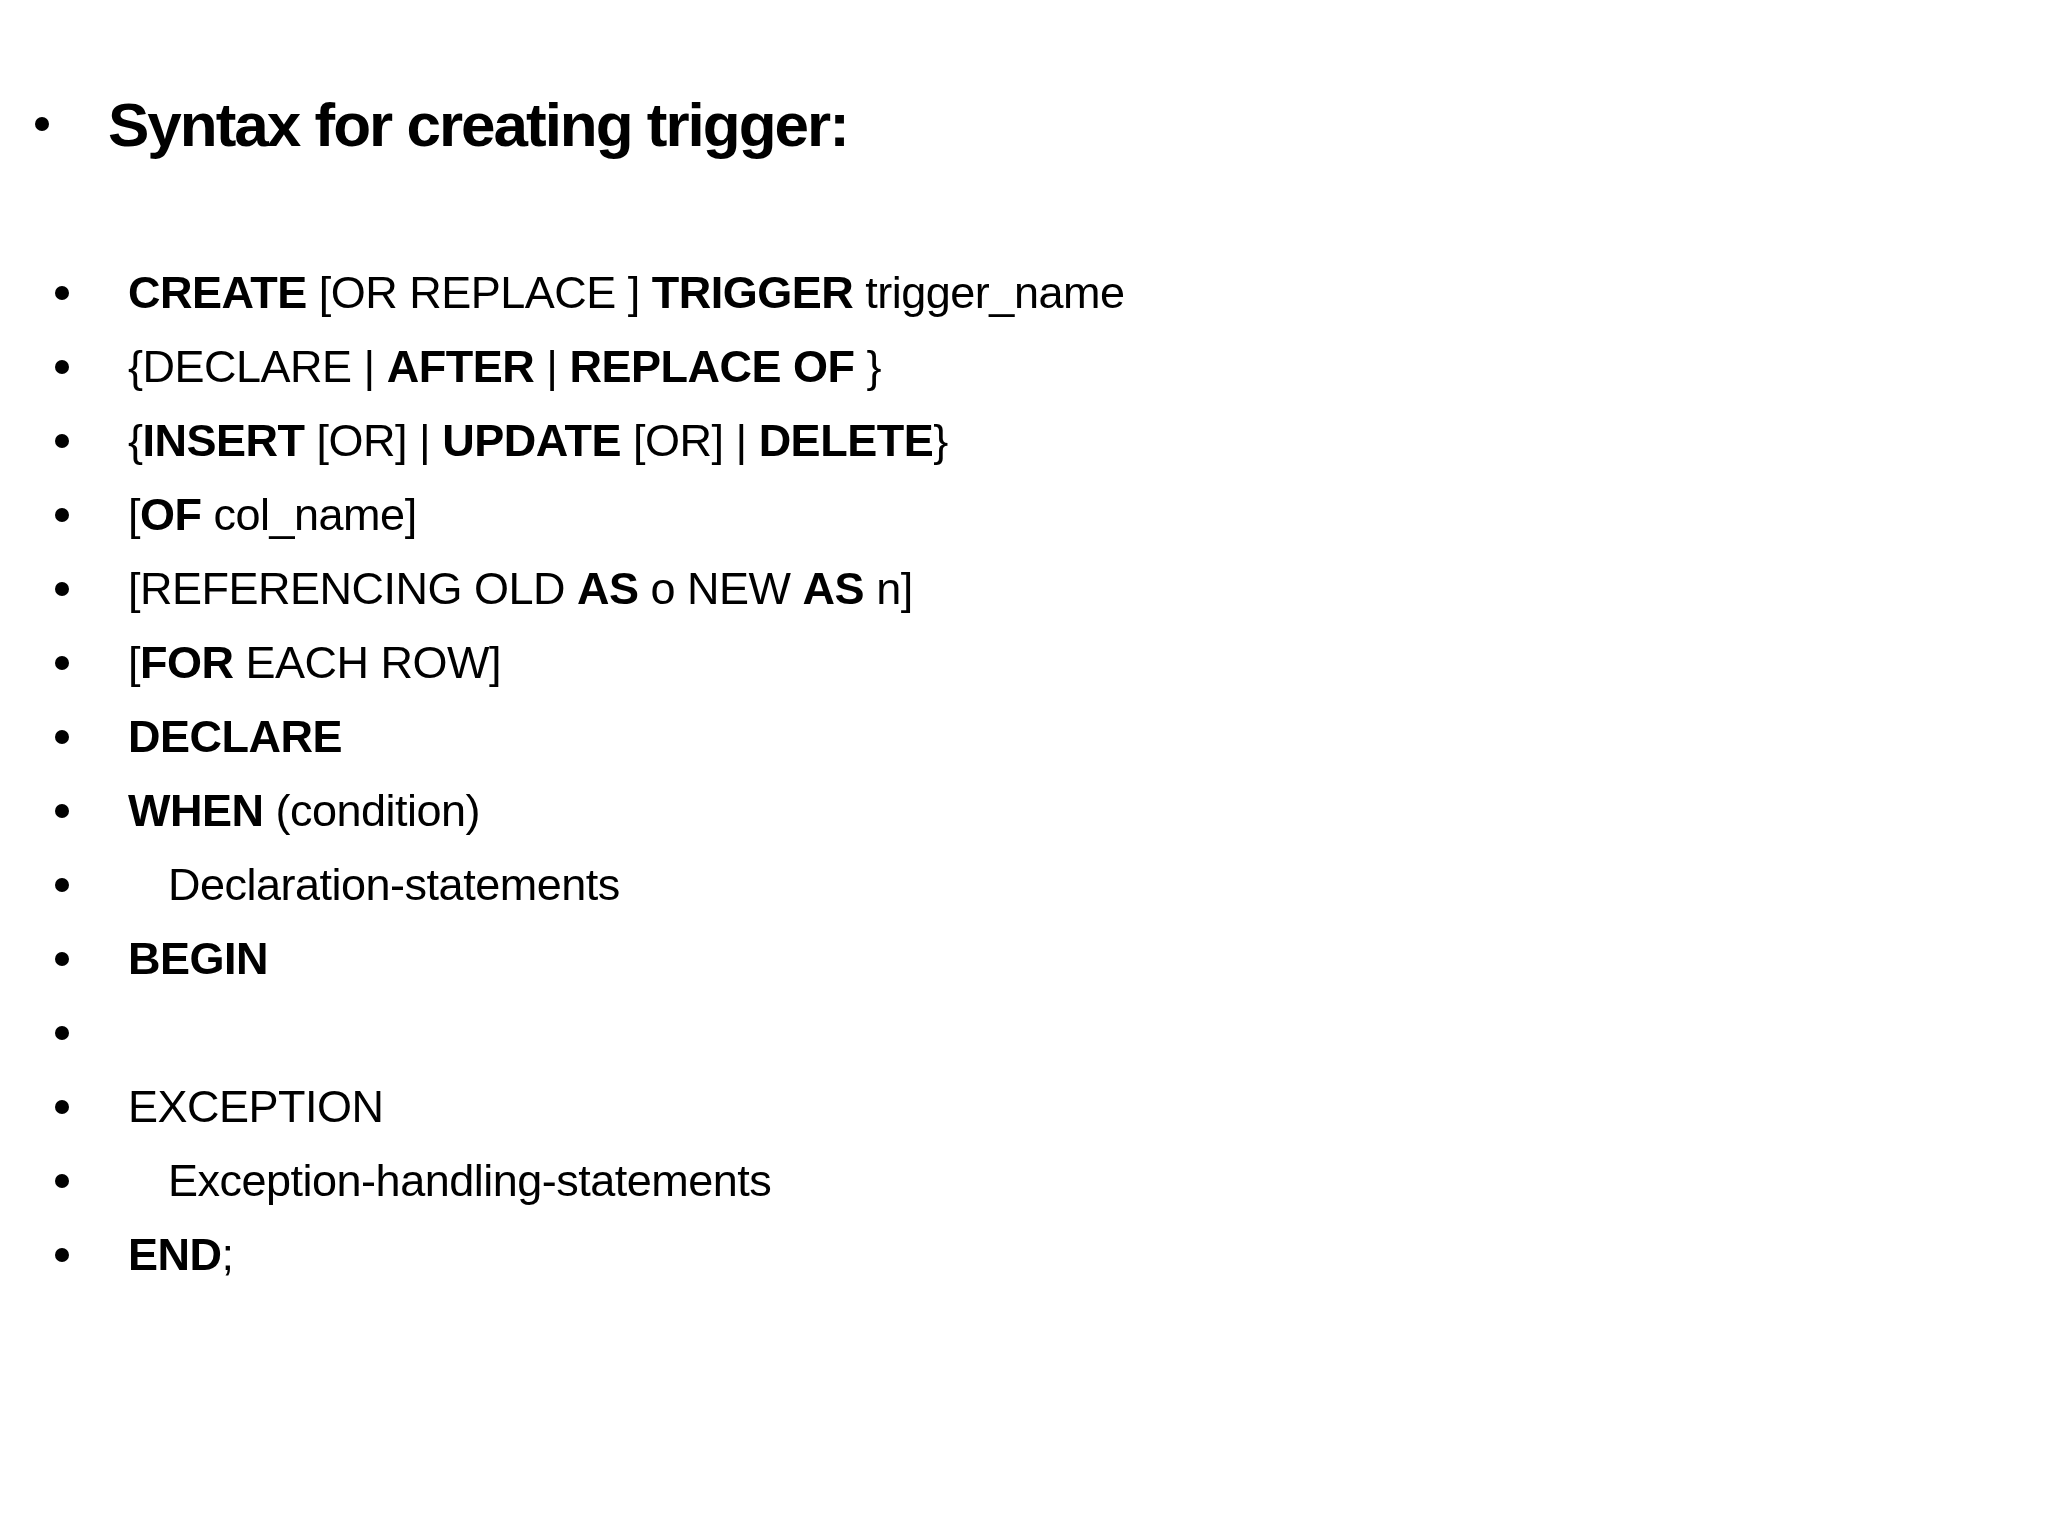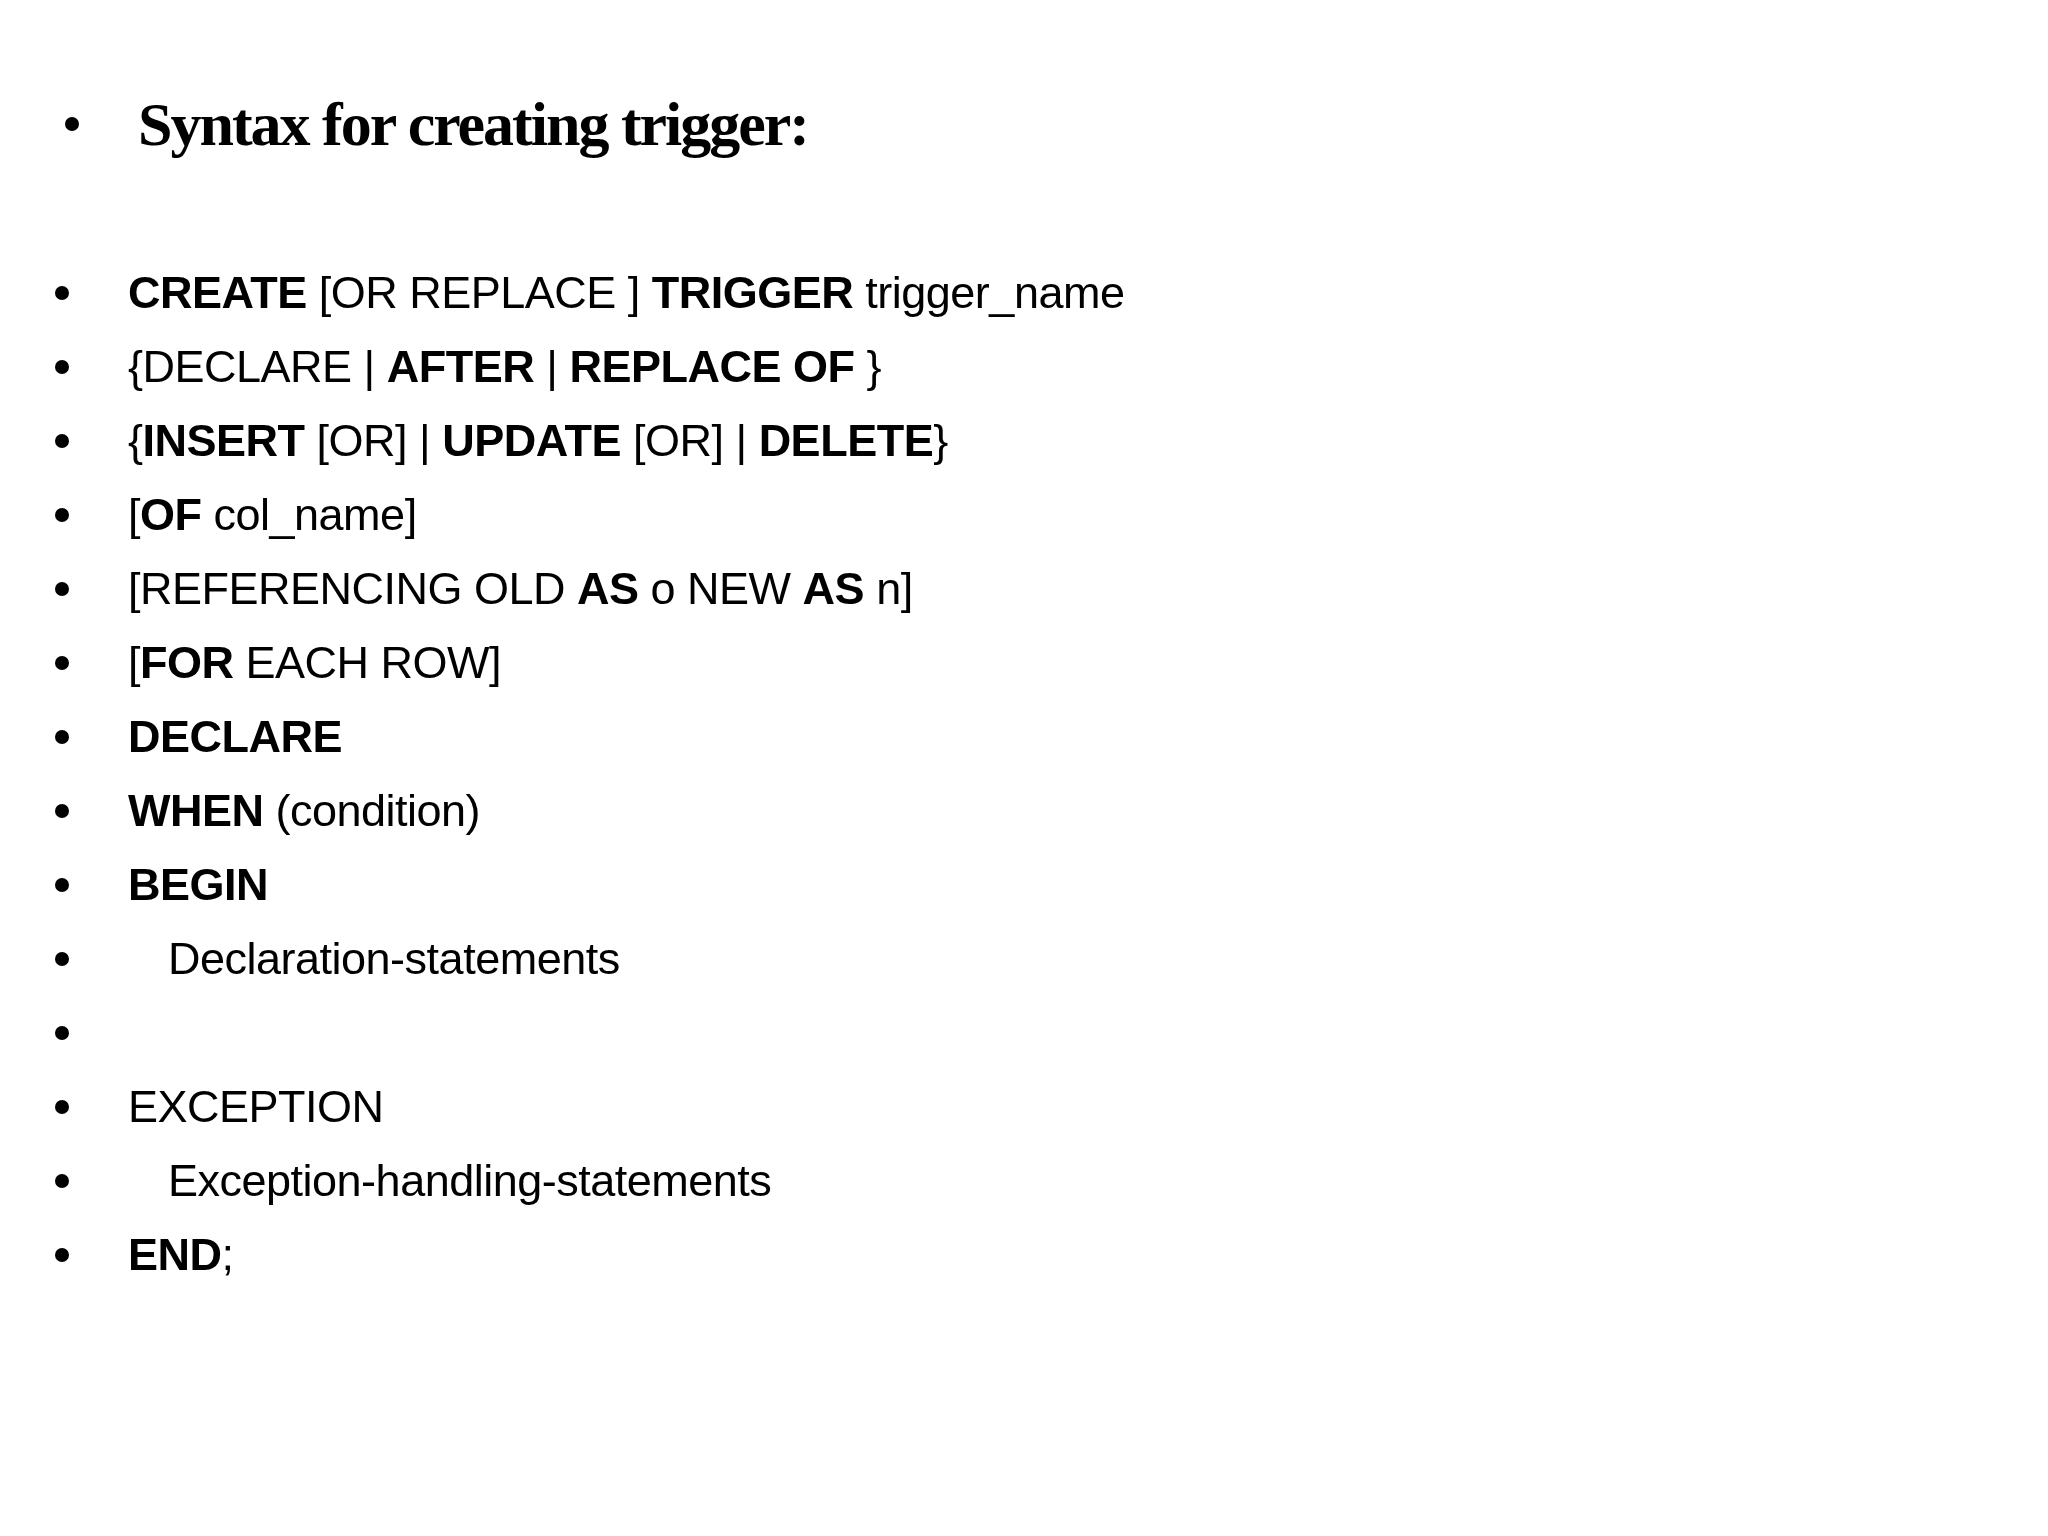--- a/index.html
+++ b/index.html
@@ -22,22 +22,21 @@
   }
   .row {
     display: flex;
     align-items: center;
   }
   .title-row {
     position: absolute;
     top: 84px;
     left: 0;
     height: 80px;
-    padding-left: 65px;
-    font-family: Liberation Serif, serif;
+    padding-left: 35px;
   }
   .bullet {
     width: 73px;
     flex: 0 0 73px;
     display: flex;
     align-items: center;
   }
   .bullet::before {
     content: "";
     display: block;
@@ -116,25 +115,25 @@
       <div class="row body-row">
         <span class="bullet"></span>
         <span class="text"><span class="seg bold">DECLARE</span></span>
       </div>
       <div class="row body-row">
         <span class="bullet"></span>
         <span class="text"><span class="seg bold">WHEN</span><span class="seg"> (condition)</span></span>
       </div>
       <div class="row body-row">
         <span class="bullet"></span>
-        <span class="text"><span class="seg bold">BEGIN</span></span>
+        <span class="text indent"><span class="seg">Declaration-statements</span></span>
       </div>
       <div class="row body-row">
         <span class="bullet"></span>
-        <span class="text indent"><span class="seg">Declaration-statements</span></span>
+        <span class="text"><span class="seg bold">BEGIN</span></span>
       </div>
       <div class="row body-row">
         <span class="bullet"></span>
       </div>
       <div class="row body-row">
         <span class="bullet"></span>
         <span class="text"><span class="seg">EXCEPTION</span></span>
       </div>
       <div class="row body-row">
         <span class="bullet"></span>

